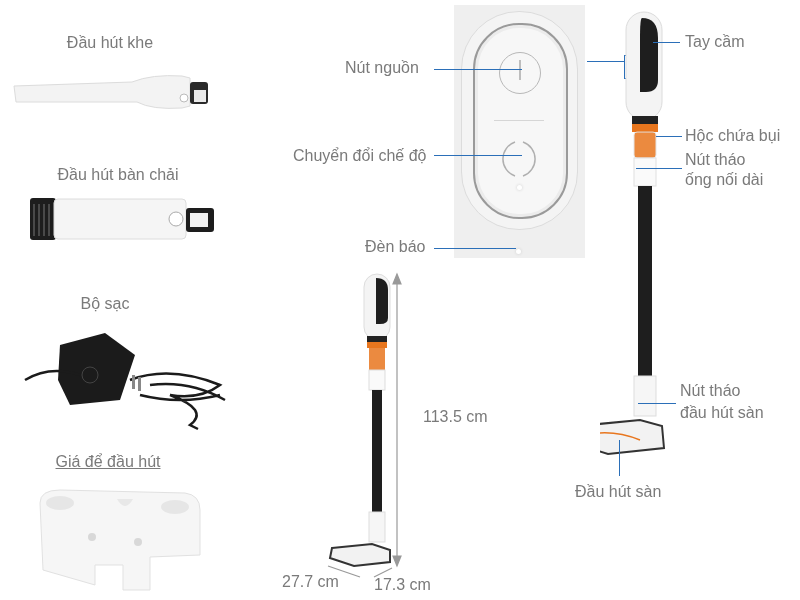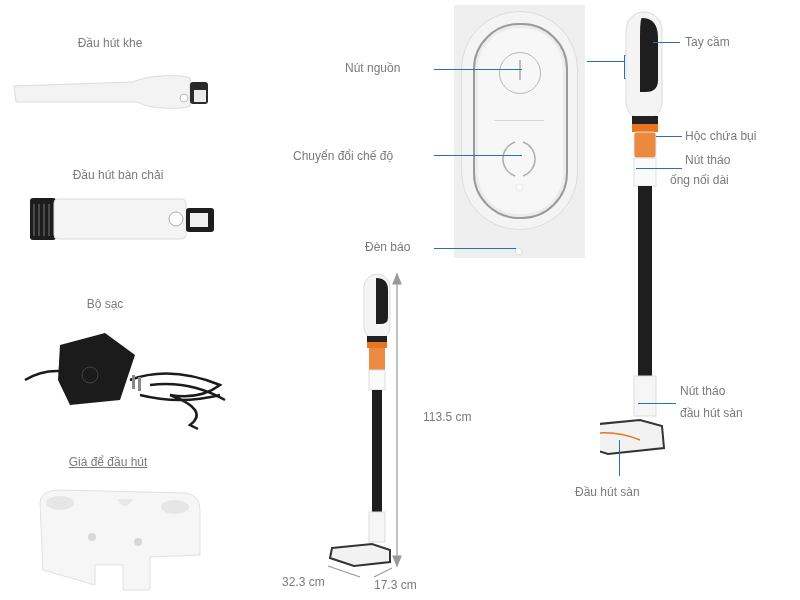--- a/index.html
+++ b/index.html
@@ -1,17 +1,17 @@
 <!DOCTYPE html>
 <html><head>
 <meta charset="utf-8">
 <style>
   html, body { margin: 0; padding: 0; background: #ffffff; }
   body { width: 800px; height: 600px; position: relative; overflow: hidden; font-family: "Liberation Sans", "DejaVu Sans", sans-serif; }
-  .lbl { position: absolute; color: #7a7a7a; font-size: 12px; white-space: nowrap; line-height: 20px; }
+  .lbl { position: absolute; color: #7a7a7a; font-size: 16px; white-space: nowrap; line-height: 20px; }
   .lbl.center { text-align: center; }
   .line { position: absolute; background: #2b6fb8; }
   .abs { position: absolute; }
 
   
   .crevice { left: 12px; top: 72px; width: 200px; height: 40px; }
   
   .brush { left: 28px; top: 196px; width: 190px; height: 46px; }
   
   .charger { left: 20px; top: 325px; width: 215px; height: 110px; }
@@ -115,21 +115,21 @@
   <path d="M-18 428 Q10 420 40 432" stroke="#e8761e" fill="none" stroke-width="1.5"></path>
 </svg>
 
 <div class="lbl" style="left:685px;top:32px;">Tay cầm</div>
 <div class="line" style="left:653px;top:42px;width:27px;height:1px;"></div>
 
 <div class="lbl" style="left:685px;top:126px;">Hộc chứa bụi</div>
 <div class="line" style="left:656px;top:136px;width:26px;height:1px;"></div>
 
 <div class="lbl" style="left:685px;top:150px;">Nút tháo</div>
-<div class="lbl" style="left:670px;top:170px;">ống nối dài</div>
+<div class="lbl" style="left:685px;top:170px;">ống nối dài</div>
 <div class="line" style="left:636px;top:168px;width:46px;height:1px;"></div>
 
 <div class="lbl" style="left:680px;top:381px;">Nút tháo</div>
 <div class="lbl" style="left:680px;top:403px;">đầu hút sàn</div>
 <div class="line" style="left:638px;top:403px;width:38px;height:1px;"></div>
 
 <div class="line" style="left:619px;top:440px;width:1px;height:36px;"></div>
 <div class="lbl" style="left:575px;top:482px;">Đầu hút sàn</div>
 
 <svg class="abs" style="left:320px;top:270px;width:110px;height:300px;" viewBox="0 0 110 300">
@@ -148,14 +148,14 @@
   <g stroke="#999" stroke-width="1.2" fill="#999">
     <line x1="127" y1="10" x2="127" y2="290"></line>
     <path d="M127 4 L123 14 L131 14 Z"></path>
     <path d="M127 296 L123 286 L131 286 Z"></path>
     <line x1="58" y1="296" x2="90" y2="307"></line>
     <line x1="104" y1="307" x2="122" y2="298"></line>
   </g>
 </svg>
 
 <div class="lbl" style="left:423px;top:407px;">113.5 cm</div>
-<div class="lbl" style="left:282px;top:572px;">32.3 cm</div>
+<div class="lbl" style="left:282px;top:572px;">27.7 cm</div>
 <div class="lbl" style="left:374px;top:575px;">17.3 cm</div>
 
 </body></html>

